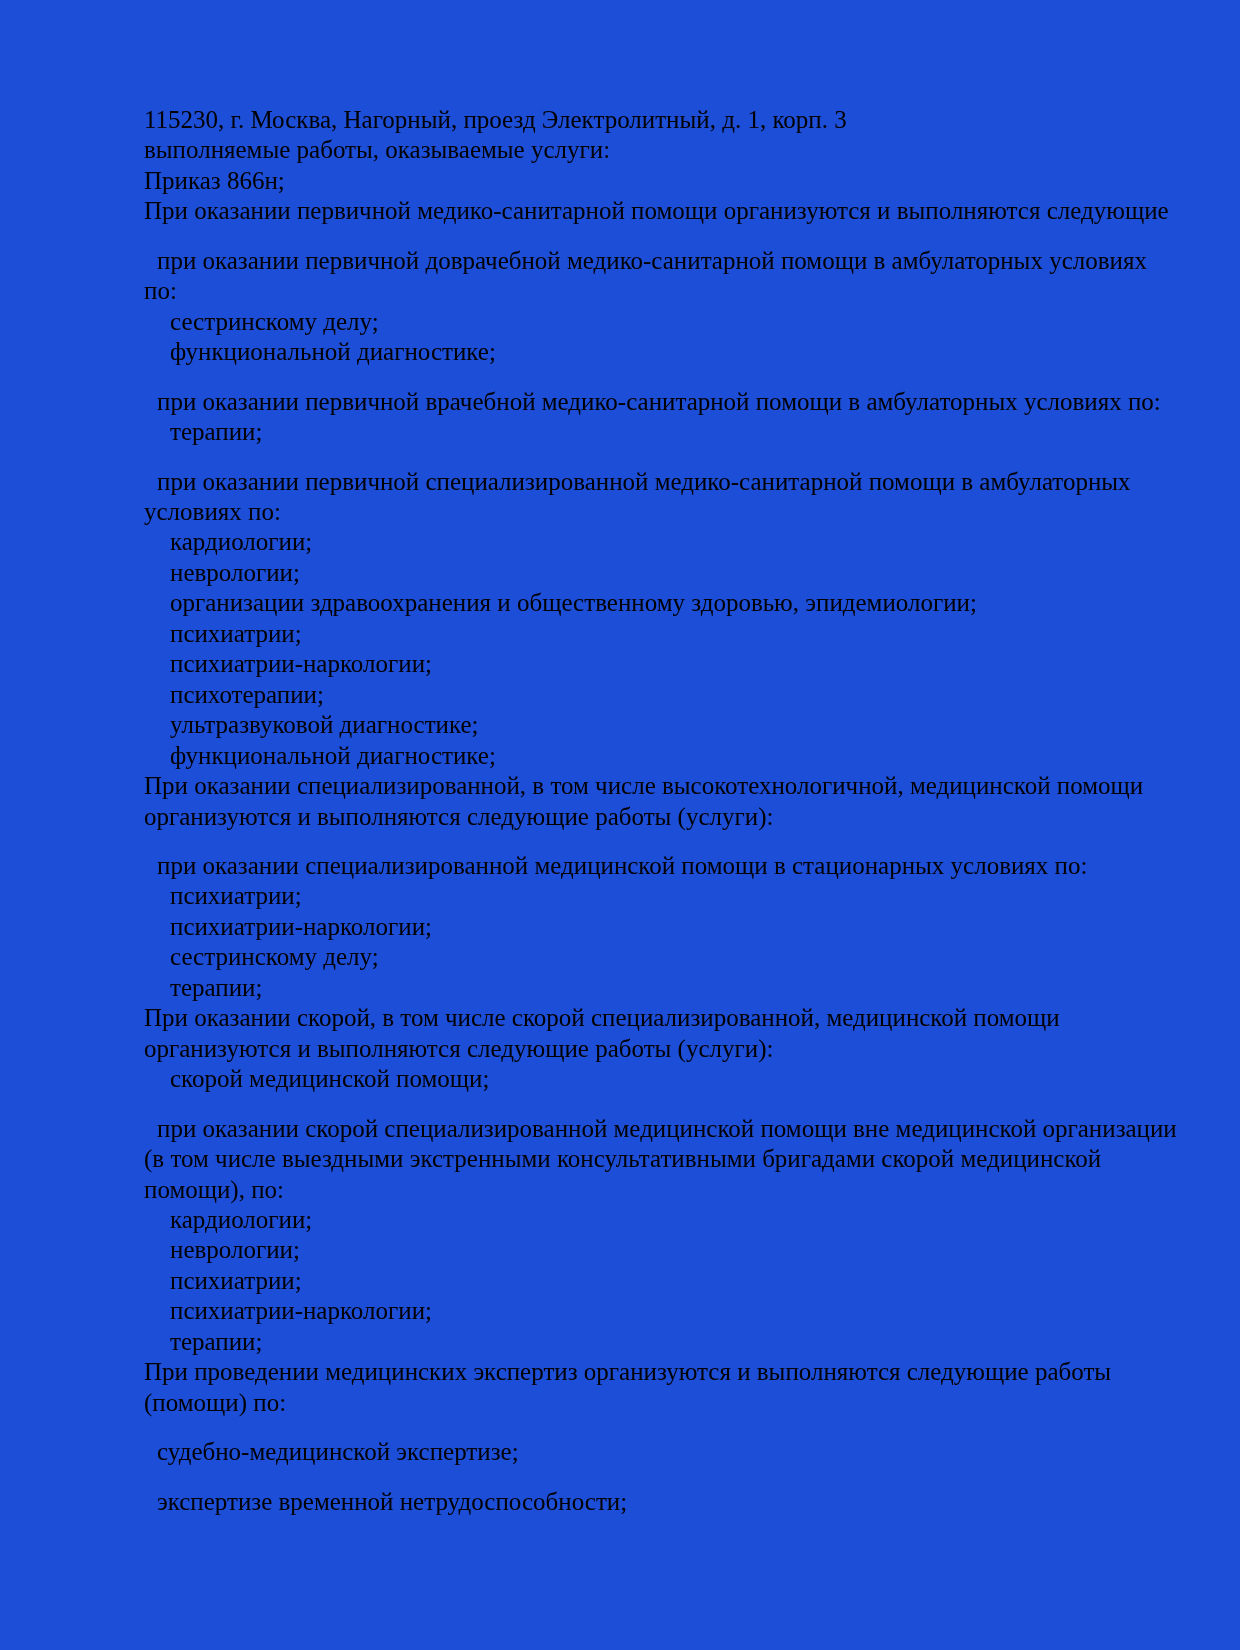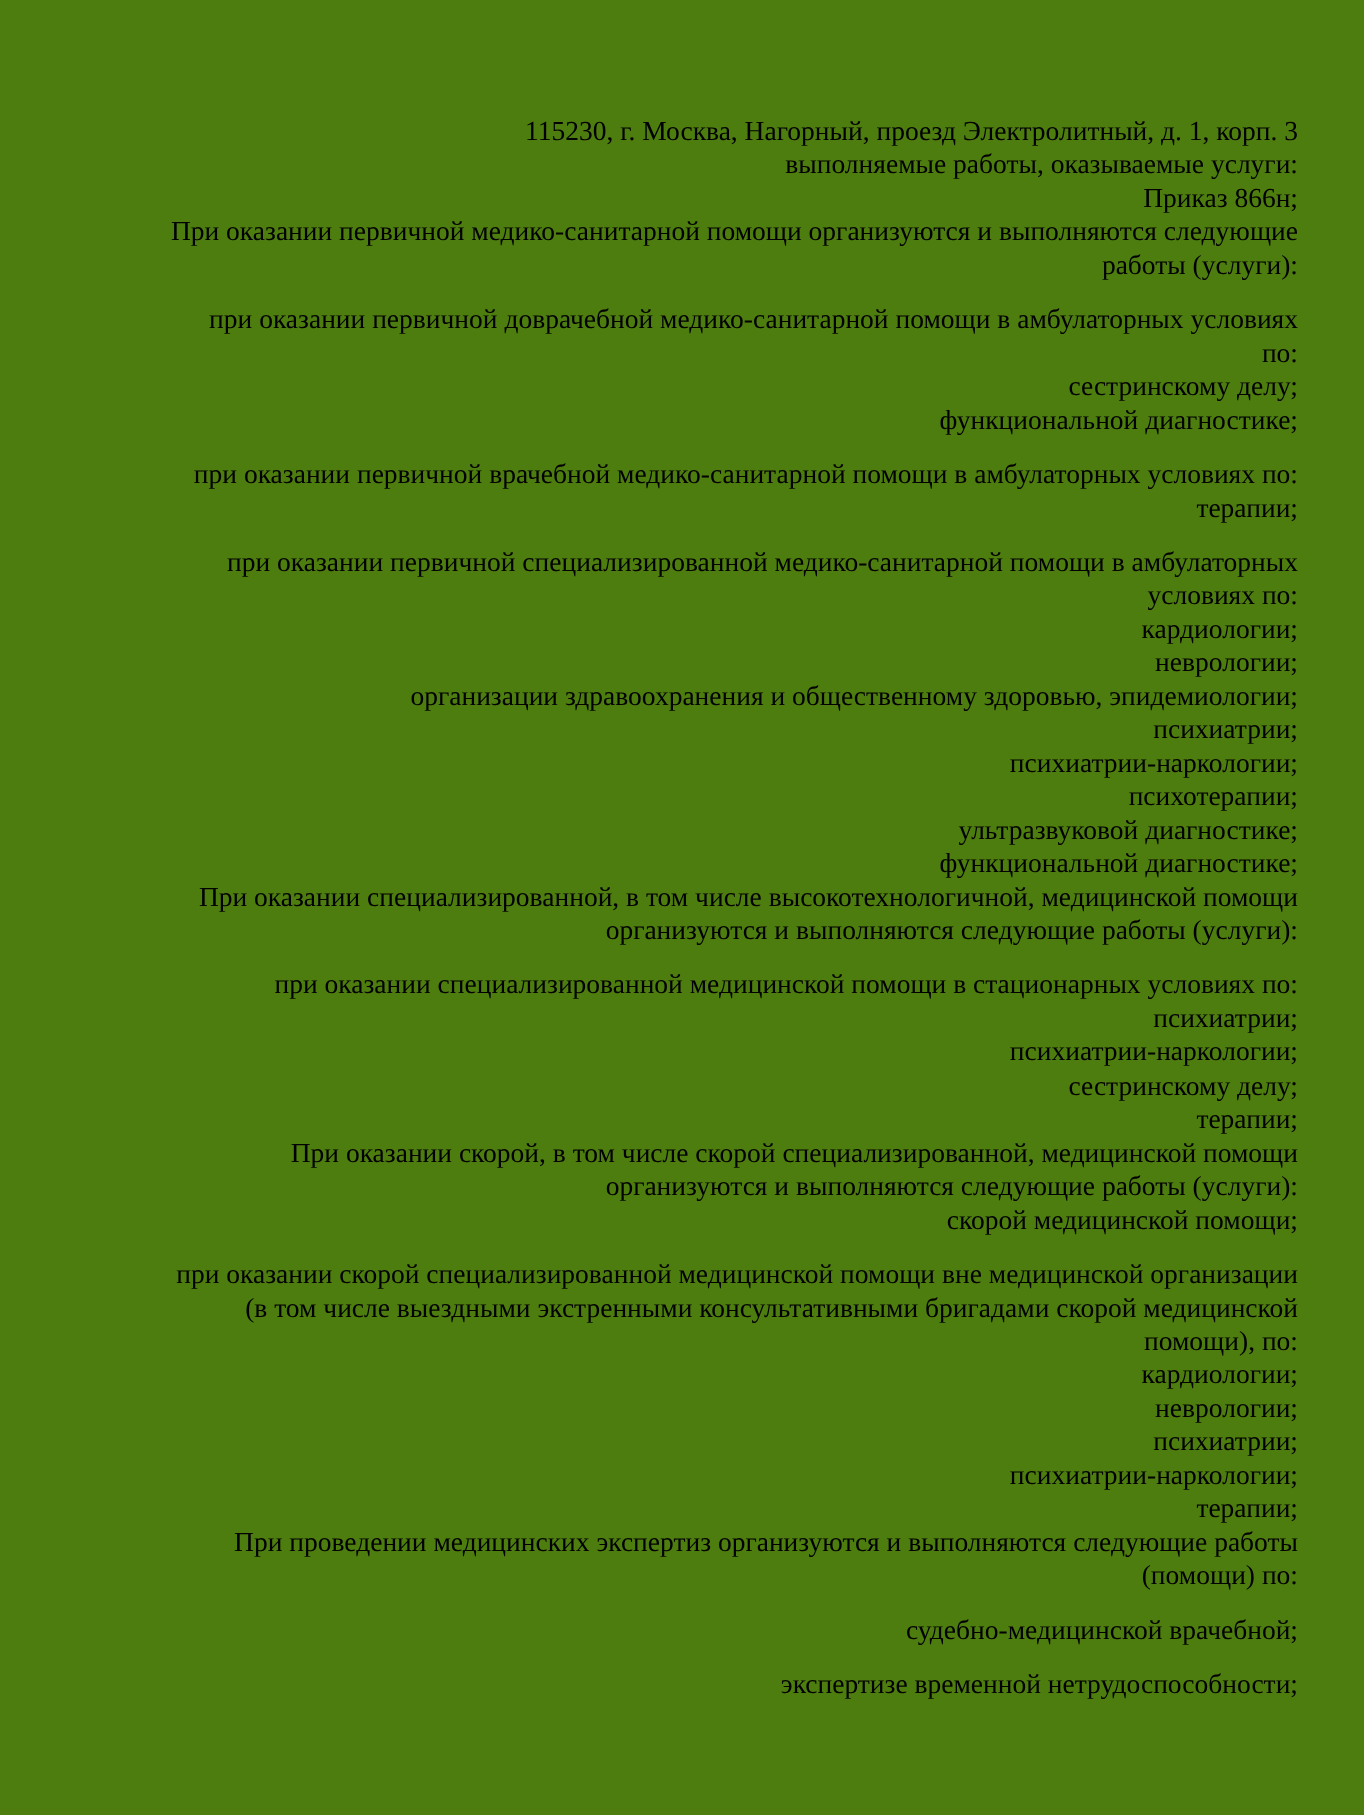--- a/index.html
+++ b/index.html
@@ -32,27 +32,26 @@
   .doc-line {
     white-space: pre;
   }
   .indent-0 { padding-left: 0; }
   .indent-1 { padding-left: 13px; margin-top: 19px; }
   .indent-2 { padding-left: 26px; }
 </style>
 </head>
 <body>
 
-<div class="page" style="background: #4d7c0f; text-align: right;">
+<div class="page" style="background: #1d4ed8;">
   <div class="doc-text" style="color: rgb(0, 0, 0);">
       <div class="doc-line indent-0">115230, г. Москва, Нагорный, проезд Электролитный, д. 1, корп. 3</div>
       <div class="doc-line indent-0">выполняемые работы, оказываемые услуги:</div>
       <div class="doc-line indent-0">Приказ 866н;</div>
       <div class="doc-line indent-0">При оказании первичной медико-санитарной помощи организуются и выполняются следующие</div>
-      <div class="doc-line indent-0">работы (услуги):</div>
       <div class="doc-line indent-1">при оказании первичной доврачебной медико-санитарной помощи в амбулаторных условиях</div>
       <div class="doc-line indent-0">по:</div>
       <div class="doc-line indent-2">сестринскому делу;</div>
       <div class="doc-line indent-2">функциональной диагностике;</div>
       <div class="doc-line indent-1">при оказании первичной врачебной медико-санитарной помощи в амбулаторных условиях по:</div>
       <div class="doc-line indent-2">терапии;</div>
       <div class="doc-line indent-1">при оказании первичной специализированной медико-санитарной помощи в амбулаторных</div>
       <div class="doc-line indent-0">условиях по:</div>
       <div class="doc-line indent-2">кардиологии;</div>
       <div class="doc-line indent-2">неврологии;</div>
@@ -75,16 +74,16 @@
       <div class="doc-line indent-1">при оказании скорой специализированной медицинской помощи вне медицинской организации</div>
       <div class="doc-line indent-0">(в том числе выездными экстренными консультативными бригадами скорой медицинской</div>
       <div class="doc-line indent-0">помощи), по:</div>
       <div class="doc-line indent-2">кардиологии;</div>
       <div class="doc-line indent-2">неврологии;</div>
       <div class="doc-line indent-2">психиатрии;</div>
       <div class="doc-line indent-2">психиатрии-наркологии;</div>
       <div class="doc-line indent-2">терапии;</div>
       <div class="doc-line indent-0">При проведении медицинских экспертиз организуются и выполняются следующие работы</div>
       <div class="doc-line indent-0">(помощи) по:</div>
-      <div class="doc-line indent-1">судебно-медицинской врачебной;</div>
+      <div class="doc-line indent-1">судебно-медицинской экспертизе;</div>
       <div class="doc-line indent-1">экспертизе временной нетрудоспособности;</div>
     </div>
 </div>
 
 </body></html>

